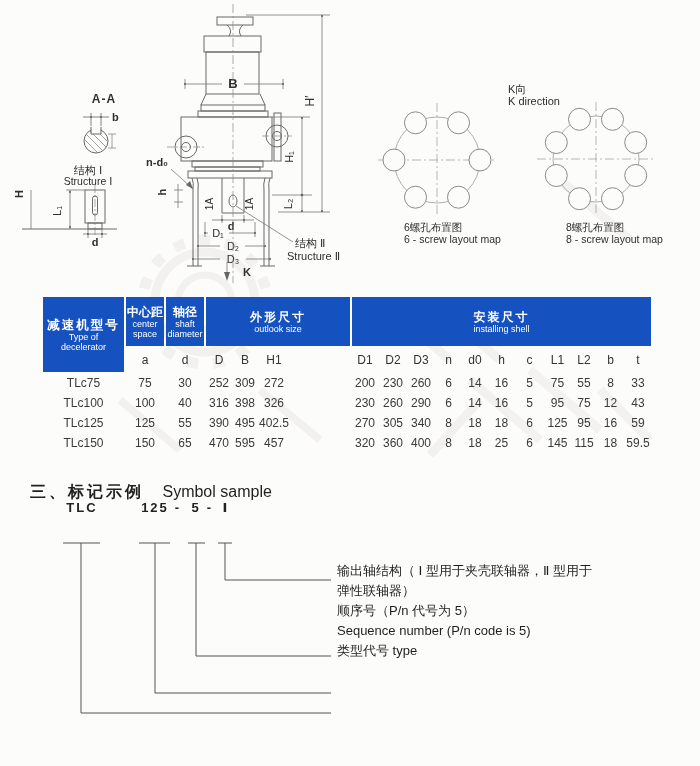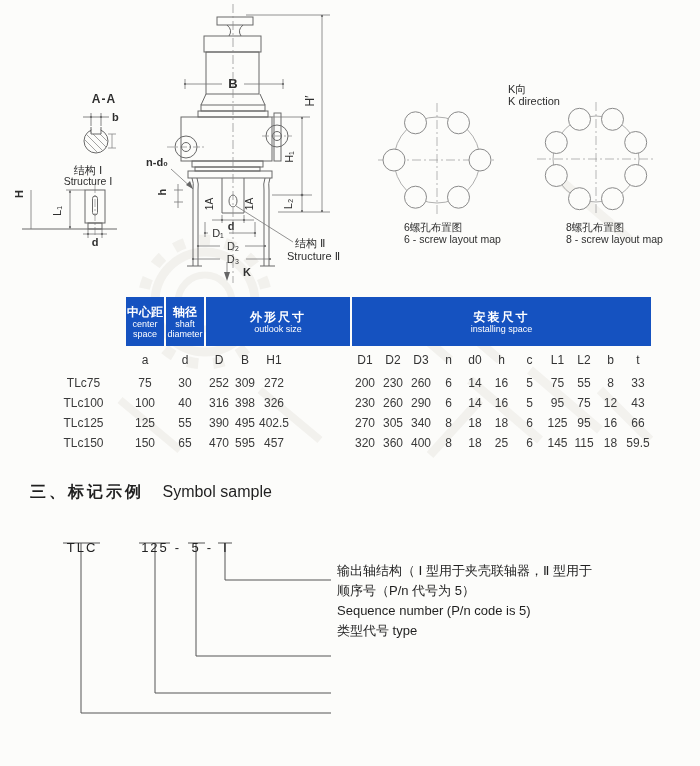--- a/index.html
+++ b/index.html
@@ -20,21 +20,21 @@
   .cell-center{grid-column:2;grid-row:1;}
   .cell-shaft{grid-column:3;grid-row:1;}
   .cell-outlook{grid-column:4/8;grid-row:1;}
   .cell-install{grid-column:8/19;grid-row:1;}
   .tcell{display:flex;align-items:center;justify-content:center;font-size:12px;color:#3a3a3a;}
   .tcell.letter{font-size:12px;color:#333;}
   
   .sec-heading{position:absolute;left:30px;top:482px;font-size:16px;color:#1f1f1f;z-index:2;}
   .sec-heading .cn{letter-spacing:3px;font-weight:bold;}
   .sec-heading .en{margin-left:14px;font-weight:normal;}
-  .code-part{position:absolute;top:540px;font-size:13px;font-weight:normal;letter-spacing:2px;
+  .code-part{position:absolute;top:500px;font-size:13px;font-weight:bold;letter-spacing:2px;
              color:#222;z-index:2;text-align:center;}
   .explanations{position:absolute;left:337px;top:561px;width:348px;font-size:13px;
                 line-height:20px;color:#1f1f1f;z-index:2;}
   .wm{z-index:0;}
   .fg{z-index:1;}
 </style>
 </head>
 <body>
 
 <div class="page">
@@ -254,37 +254,42 @@
           <circle cx="556.3" cy="142.5" r="11"></circle>
             <circle cx="579.5" cy="119.3" r="11"></circle>
         </g>
         <text x="566" y="231" font-size="10.5">8螺孔布置图</text>
         <text x="566" y="243" font-size="10.5">8 - screw layout map</text>
       </g>
     </g>
   </svg>
 
   <div class="size-table">
+    <div class="hcell cell-type">
+      <span class="h-cn">减速机型号</span>
+      <span class="h-en">Type of</span>
+      <span class="h-en">decelerator</span>
+    </div>
     <div class="hcell cell-center">
       <span class="h-cn" style="letter-spacing:0;">中心距</span>
       <span class="h-en">center</span>
       <span class="h-en">space</span>
     </div>
     <div class="hcell cell-shaft">
       <span class="h-cn" style="letter-spacing:0;">轴径</span>
       <span class="h-en">shaft</span>
       <span class="h-en">diameter</span>
     </div>
     <div class="hcell cell-outlook">
       <span class="h-cn">外形尺寸</span>
       <span class="h-en">outlook size</span>
     </div>
     <div class="hcell cell-install">
       <span class="h-cn">安装尺寸</span>
-      <span class="h-en">installing space</span>
+      <span class="h-en">installing shell</span>
     </div>
 
   <div class="tcell letter" style="grid-area: 2 / 2;">a</div>
       <div class="tcell letter" style="grid-area: 2 / 3;">d</div>
       <div class="tcell letter" style="grid-area: 2 / 4;">D</div>
       <div class="tcell letter" style="grid-area: 2 / 5;">B</div>
       <div class="tcell letter" style="grid-area: 2 / 6; text-align: right;">H1</div>
       <div class="tcell letter" style="grid-area: 2 / 8;">D1</div>
       <div class="tcell letter" style="grid-area: 2 / 9;">D2</div>
       <div class="tcell letter" style="grid-area: 2 / 10;">D3</div>
@@ -339,21 +344,21 @@
       <div class="tcell " style="grid-area: 5 / 8;">270</div>
       <div class="tcell " style="grid-area: 5 / 9;">305</div>
       <div class="tcell " style="grid-area: 5 / 10;">340</div>
       <div class="tcell " style="grid-area: 5 / 11;">8</div>
       <div class="tcell " style="grid-area: 5 / 12;">18</div>
       <div class="tcell " style="grid-area: 5 / 13;">18</div>
       <div class="tcell " style="grid-area: 5 / 14;">6</div>
       <div class="tcell " style="grid-area: 5 / 15;">125</div>
       <div class="tcell " style="grid-area: 5 / 16;">95</div>
       <div class="tcell " style="grid-area: 5 / 17;">16</div>
-      <div class="tcell " style="grid-area: 5 / 18;">66</div>
+      <div class="tcell " style="grid-area: 5 / 18;">59</div>
       <div class="tcell model" style="grid-area: 6 / 1;">TLc150</div>
       <div class="tcell " style="grid-area: 6 / 2;">150</div>
       <div class="tcell " style="grid-area: 6 / 3;">65</div>
       <div class="tcell " style="grid-area: 6 / 4;">470</div>
       <div class="tcell " style="grid-area: 6 / 5;">595</div>
       <div class="tcell " style="grid-area: 6 / 6;">457</div>
       <div class="tcell " style="grid-area: 6 / 8;">320</div>
       <div class="tcell " style="grid-area: 6 / 9;">360</div>
       <div class="tcell " style="grid-area: 6 / 10;">400</div>
       <div class="tcell " style="grid-area: 6 / 11;">8</div>
@@ -386,18 +391,19 @@
       <line x1="178" y1="3" x2="192" y2="3"></line>
       <path d="M185,3 V40 H291"></path>
       <path d="M156,3 V116 H291"></path>
       <path d="M115,3 V153 H291"></path>
       <path d="M41,3  V173 H291"></path>
     </g>
   </svg>
 
   <div class="explanations">
     <div>输出轴结构（ Ⅰ 型用于夹壳联轴器，Ⅱ 型用于</div>
+    <div>弹性联轴器）</div>
     <div>顺序号（P/n 代号为 5）</div>
     <div>Sequence number (P/n code is 5)</div>
     <div>类型代号 type</div>
   </div>
 
 </div>
 
 </body></html>

